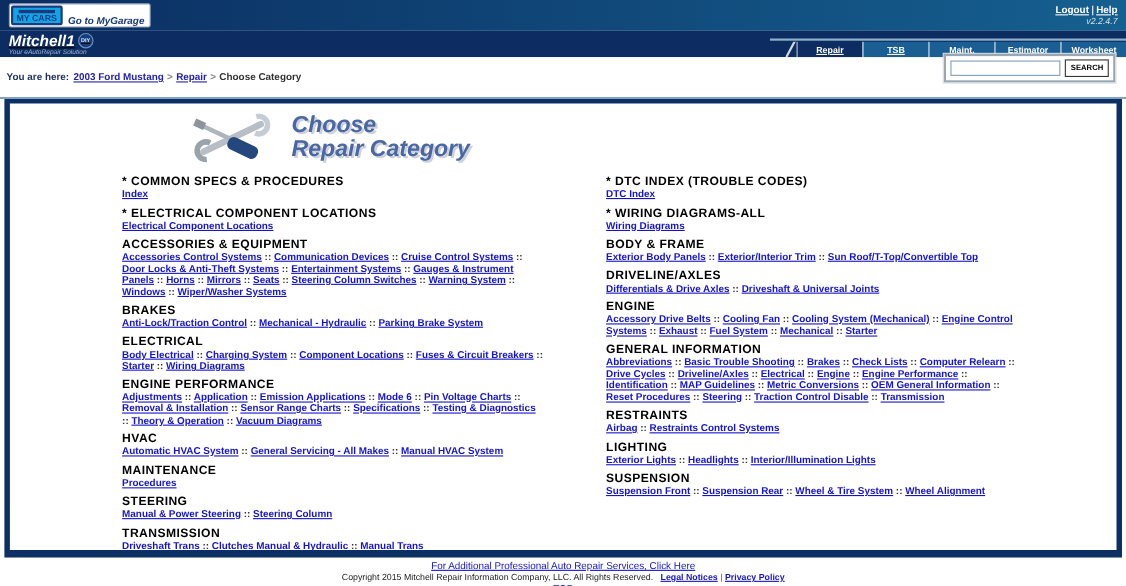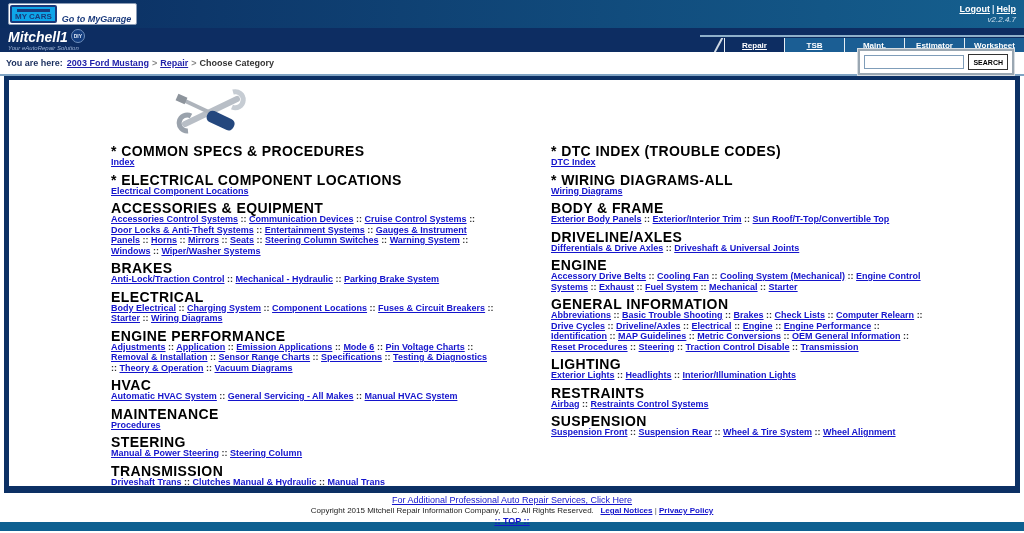--- a/index.html
+++ b/index.html
@@ -19,38 +19,38 @@
     padding:2px 5px 0 4px; line-height:9px; display:flex; flex-direction:row; justify-content:center;align-items:flex-end; }
   .top-right { text-align:right; }
   .logout-help { font-size:9px; font-weight:bold; }
   .logout-help a { color:#fff; }
   .logout-help .pipe { color:#cfe0ee; margin:0 2px; }
   .version { font-size:8px; font-style:italic; color:#cfe0ee; margin-top:1px; }
 
   
   .brandbar { height:24px; background:#0d2d62; position:relative; }
   .logo-block { position:absolute; left:8px; top:1px; }
-  .logo-line { display:flex; align-items:flex-start; }
+  .logo-line { display:flex; align-items:center;text-decoration:underline; }
   .logo-text { color:#fff; font-size:14px; font-weight:bold; font-style:italic; letter-spacing:0; }
   .diy-badge { width:14px; height:14px; border-radius:50%; background:#133d7e; border:1px solid #6f8fbb;
     color:#dfe8f5; font-size:5px; font-weight:bold; display:flex; align-items:center; justify-content:center;
     margin-left:3px; }
   .tagline { font-size:6px; color:#9fb4d6; font-style:italic; margin-top:0px; }
   .tabs-wrap { position:absolute; right:0; bottom:0; display:flex; align-items:flex-end; }
   .tabs-accent { position:absolute; top:-3px; left:-14px; right:0; height:2px; background:#8fb0ca; }
   .tab-diagonal { width:10px; height:14px; background:#0d2d62; position:relative; overflow:hidden; }
   .tab-diagonal::after { content:""; position:absolute; left:3px; top:-3px; width:2px; height:22px;
     background:#cfd9e4; transform:rotate(28deg); }
   .tab { width:60px; height:14px; background:#1b5e94; border-left:1px solid #e8eef4;
     display:flex; align-items:center; justify-content:center; cursor:pointer; }
   .tab.active { background:#0d2d62; }
   .tab a { color:#fff; font-size:8px; font-weight:bold; text-decoration:underline; }
 
   
-  .crumbrow { height:22px; background:#fff; position:relative; display:flex; align-items:center; }
+  .crumbrow { height:36px; background:#fff; position:relative; display:flex; align-items:center; }
   .breadcrumb { font-size:9px; padding-left:6px; color:#333; }
   .crumb-prefix { font-weight:bold; color:#1a2f5e; margin-right:4px; }
   .breadcrumb a { color:#2222aa; font-weight:bold; text-decoration:underline; }
   .crumb-sep { color:#888; margin:0 3px; font-weight:bold; }
   .crumb-current { font-weight:bold; color:#333; }
   .search-panel { position:absolute; right:10px; top:-3px; background:#fff;
     border:2px solid #9aa7b2; outline:1px solid #d7dde2; padding:3px 4px; display:flex; gap:4px; align-items:center; }
   .search-input { width:100px; height:14px; border:1px solid #7f9db9; font-size:9px; padding:0 2px; }
   .search-btn { height:16px; border:1px solid #333; background:#fff; font-size:7px; font-weight:bold;
     font-family:"Liberation Sans", sans-serif; padding:0 4px; cursor:pointer; letter-spacing:0; }
@@ -59,21 +59,21 @@
   .main-wrap { border-top:2px solid #7fa3c3; }
   .main-box { margin:0 4px; background:#fff; border:5px solid #0c3064; border-top-width:4px;
     border-bottom-width:7px; height:417px; overflow:hidden; }
   .banner { display:flex; align-items:center; gap:14px; margin:8px 0 2px 164px; }
   .banner-title { font-size:21px; line-height:22px; font-weight:bold; font-style:italic;
     color:#4a67a3; text-shadow:2px 2px 0 #cdd2da; }
 
   .columns { display:flex; padding:10px 0 0 102px; gap:56px; }
   .col { width:384px; }
   .section { margin-bottom:7px; }
-  .sec-heading { font-size:14px; font-weight:bold; color:#000; letter-spacing:0.4px; line-height:11px; }
+  .sec-heading { font-size:11px; font-weight:bold; color:#000; letter-spacing:0.4px; line-height:11px; }
   .sec-links { font-size:9px; line-height:10.5px; }
   .cat-link { color:#1414cc; font-weight:bold; text-decoration:underline; }
   .sep { color:#333; font-weight:bold; }
 
   
   .footer-strip { height:29px; background:#fff; text-align:center; padding-top:2px; }
   .foot-services { font-size:9px; }
   .foot-services a { color:#1414cc; text-decoration:underline; }
   .foot-copy { font-size:8px; color:#222; margin-top:1px; }
   .foot-copy a { color:#1414cc; text-decoration:underline; font-weight:bold;margin-top:35px; }
@@ -149,20 +149,24 @@
   <div class="main-box">
     <div class="banner">
       <svg width="78" height="46" viewBox="0 0 78 46">
         <line x1="12" y1="36" x2="64" y2="11" stroke="#b8bec6" stroke-width="6" stroke-linecap="round"></line>
         <path d="M15 43 a 8 8 0 1 1 3 -15" fill="none" stroke="#9aa2ac" stroke-width="5"></path>
         <path d="M60 4 a 8 8 0 1 1 -1 15" fill="none" stroke="#c6ccd3" stroke-width="5"></path>
         <line x1="8" y1="11" x2="40" y2="26" stroke="#aeb4bc" stroke-width="4"></line>
         <line x1="4" y1="9" x2="13" y2="13" stroke="#8d949c" stroke-width="7"></line>
         <rect x="37" y="21" width="29" height="12" rx="5" fill="#24477e" transform="rotate(25 37 21)"></rect>
       </svg>
+      <div class="banner-title">
+        <div>Choose</div>
+        <div>Repair Category</div>
+      </div>
     </div>
     <div class="columns">
       <div class="col" id="col-left">
           <div class="section">
             <div class="sec-heading">* COMMON SPECS &amp; PROCEDURES</div>
             <div class="sec-links"><a href="#" class="cat-link">Index</a></div>
           </div>
           <div class="section">
             <div class="sec-heading">* ELECTRICAL COMPONENT LOCATIONS</div>
             <div class="sec-links"><a href="#" class="cat-link">Electrical Component Locations</a></div>
@@ -219,26 +223,26 @@
           </div>
           <div class="section">
             <div class="sec-heading">ENGINE</div>
             <div class="sec-links"><a href="#" class="cat-link">Accessory Drive Belts</a><span class="sep"> :: </span><a href="#" class="cat-link">Cooling Fan</a><span class="sep"> :: </span><a href="#" class="cat-link">Cooling System (Mechanical)</a><span class="sep"> :: </span><a href="#" class="cat-link">Engine Control Systems</a><span class="sep"> :: </span><a href="#" class="cat-link">Exhaust</a><span class="sep"> :: </span><a href="#" class="cat-link">Fuel System</a><span class="sep"> :: </span><a href="#" class="cat-link">Mechanical</a><span class="sep"> :: </span><a href="#" class="cat-link">Starter</a></div>
           </div>
           <div class="section">
             <div class="sec-heading">GENERAL INFORMATION</div>
             <div class="sec-links"><a href="#" class="cat-link">Abbreviations</a><span class="sep"> :: </span><a href="#" class="cat-link">Basic Trouble Shooting</a><span class="sep"> :: </span><a href="#" class="cat-link">Brakes</a><span class="sep"> :: </span><a href="#" class="cat-link">Check Lists</a><span class="sep"> :: </span><a href="#" class="cat-link">Computer Relearn</a><span class="sep"> :: </span><a href="#" class="cat-link">Drive Cycles</a><span class="sep"> :: </span><a href="#" class="cat-link">Driveline/Axles</a><span class="sep"> :: </span><a href="#" class="cat-link">Electrical</a><span class="sep"> :: </span><a href="#" class="cat-link">Engine</a><span class="sep"> :: </span><a href="#" class="cat-link">Engine Performance</a><span class="sep"> :: </span><a href="#" class="cat-link">Identification</a><span class="sep"> :: </span><a href="#" class="cat-link">MAP Guidelines</a><span class="sep"> :: </span><a href="#" class="cat-link">Metric Conversions</a><span class="sep"> :: </span><a href="#" class="cat-link">OEM General Information</a><span class="sep"> :: </span><a href="#" class="cat-link">Reset Procedures</a><span class="sep"> :: </span><a href="#" class="cat-link">Steering</a><span class="sep"> :: </span><a href="#" class="cat-link">Traction Control Disable</a><span class="sep"> :: </span><a href="#" class="cat-link">Transmission</a></div>
           </div>
           <div class="section">
+            <div class="sec-heading">RESTRAINTS</div>
+            <div class="sec-links"><a href="#" class="cat-link">Airbag</a><span class="sep"> :: </span><a href="#" class="cat-link">Restraints Control Systems</a></div>
+          </div>
+          <div class="section">
             <div class="sec-heading">LIGHTING</div>
             <div class="sec-links"><a href="#" class="cat-link">Exterior Lights</a><span class="sep"> :: </span><a href="#" class="cat-link">Headlights</a><span class="sep"> :: </span><a href="#" class="cat-link">Interior/Illumination Lights</a></div>
-          </div>
-          <div class="section">
-            <div class="sec-heading">RESTRAINTS</div>
-            <div class="sec-links"><a href="#" class="cat-link">Airbag</a><span class="sep"> :: </span><a href="#" class="cat-link">Restraints Control Systems</a></div>
           </div>
           <div class="section">
             <div class="sec-heading">SUSPENSION</div>
             <div class="sec-links"><a href="#" class="cat-link">Suspension Front</a><span class="sep"> :: </span><a href="#" class="cat-link">Suspension Rear</a><span class="sep"> :: </span><a href="#" class="cat-link">Wheel &amp; Tire System</a><span class="sep"> :: </span><a href="#" class="cat-link">Wheel Alignment</a></div>
           </div>
         </div>
     </div>
   </div>
 </div>
 

